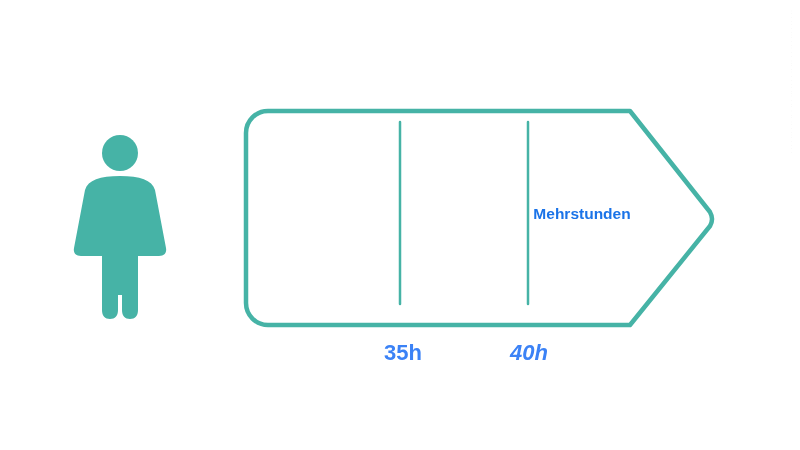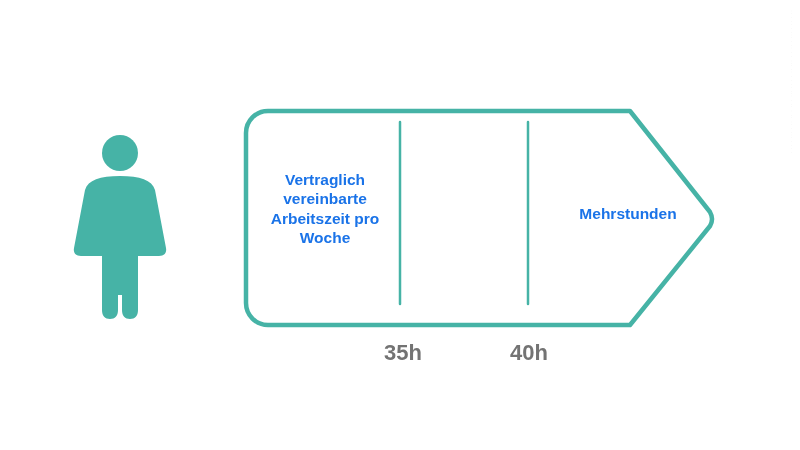--- a/index.html
+++ b/index.html
@@ -60,39 +60,39 @@
     width: 146px;
     font-size: 15.5px;
   }
   .seg-ueber {
     left: 404px;
     top: 204px;
     width: 122px;
     font-size: 15.5px;
   }
   .seg-mehr {
-    left: 562px;
+    left: 516px;
     top: 204px;
     width: 132px;
     font-size: 15.5px;
   }
 
   
   .hour-label {
     position: absolute;
     top: 340px;
     text-align: center;
     font-size: 22px;
     font-weight: bold;
-    color: #737373;
+    color: #3b82f6;
     width: 70px;
     white-space: nowrap;
   }
   .hour-35 { left: 368px; }
-  .hour-40 { left: 494px; }
+  .hour-40 { left: 494px; font-style: italic; }
   .hour-48 { left: 592px; }
 
   
   .edge-watermark {
     position: absolute;
     right: 1px;
     top: 10px;
     height: 430px;
     width: 14px;
     writing-mode: vertical-rl;
@@ -151,21 +151,20 @@
                A 22 22 0 0 1 8 203
                L 8 33
                A 22 22 0 0 1 30 11 Z" fill="none" stroke="#46B3A6" stroke-width="4.5" stroke-linejoin="round" stroke-linecap="round"></path>
 
       <line x1="162" y1="22" x2="162" y2="204" stroke="#46B3A6" stroke-width="2.5" stroke-linecap="round"></line>
 
       <line x1="290" y1="22" x2="290" y2="204" stroke="#46B3A6" stroke-width="2.5" stroke-linecap="round"></line>
     </svg>
   </div>
 
-  <div class="seg-label seg-contract">Vertraglich vereinbarte Arbeitszeit pro Woche</div>
 
 
   <div class="seg-label seg-mehr">Mehrstunden</div>
 
   <div class="hour-label hour-35">35h</div>
 
   <div class="hour-label hour-40">40h</div>
 
 
   <div class="edge-watermark">·· · ·· · ··· · ·· · · ··· ·· · · ·· ··· · ·· · ·· ·· · ··· · ·· ·</div>

